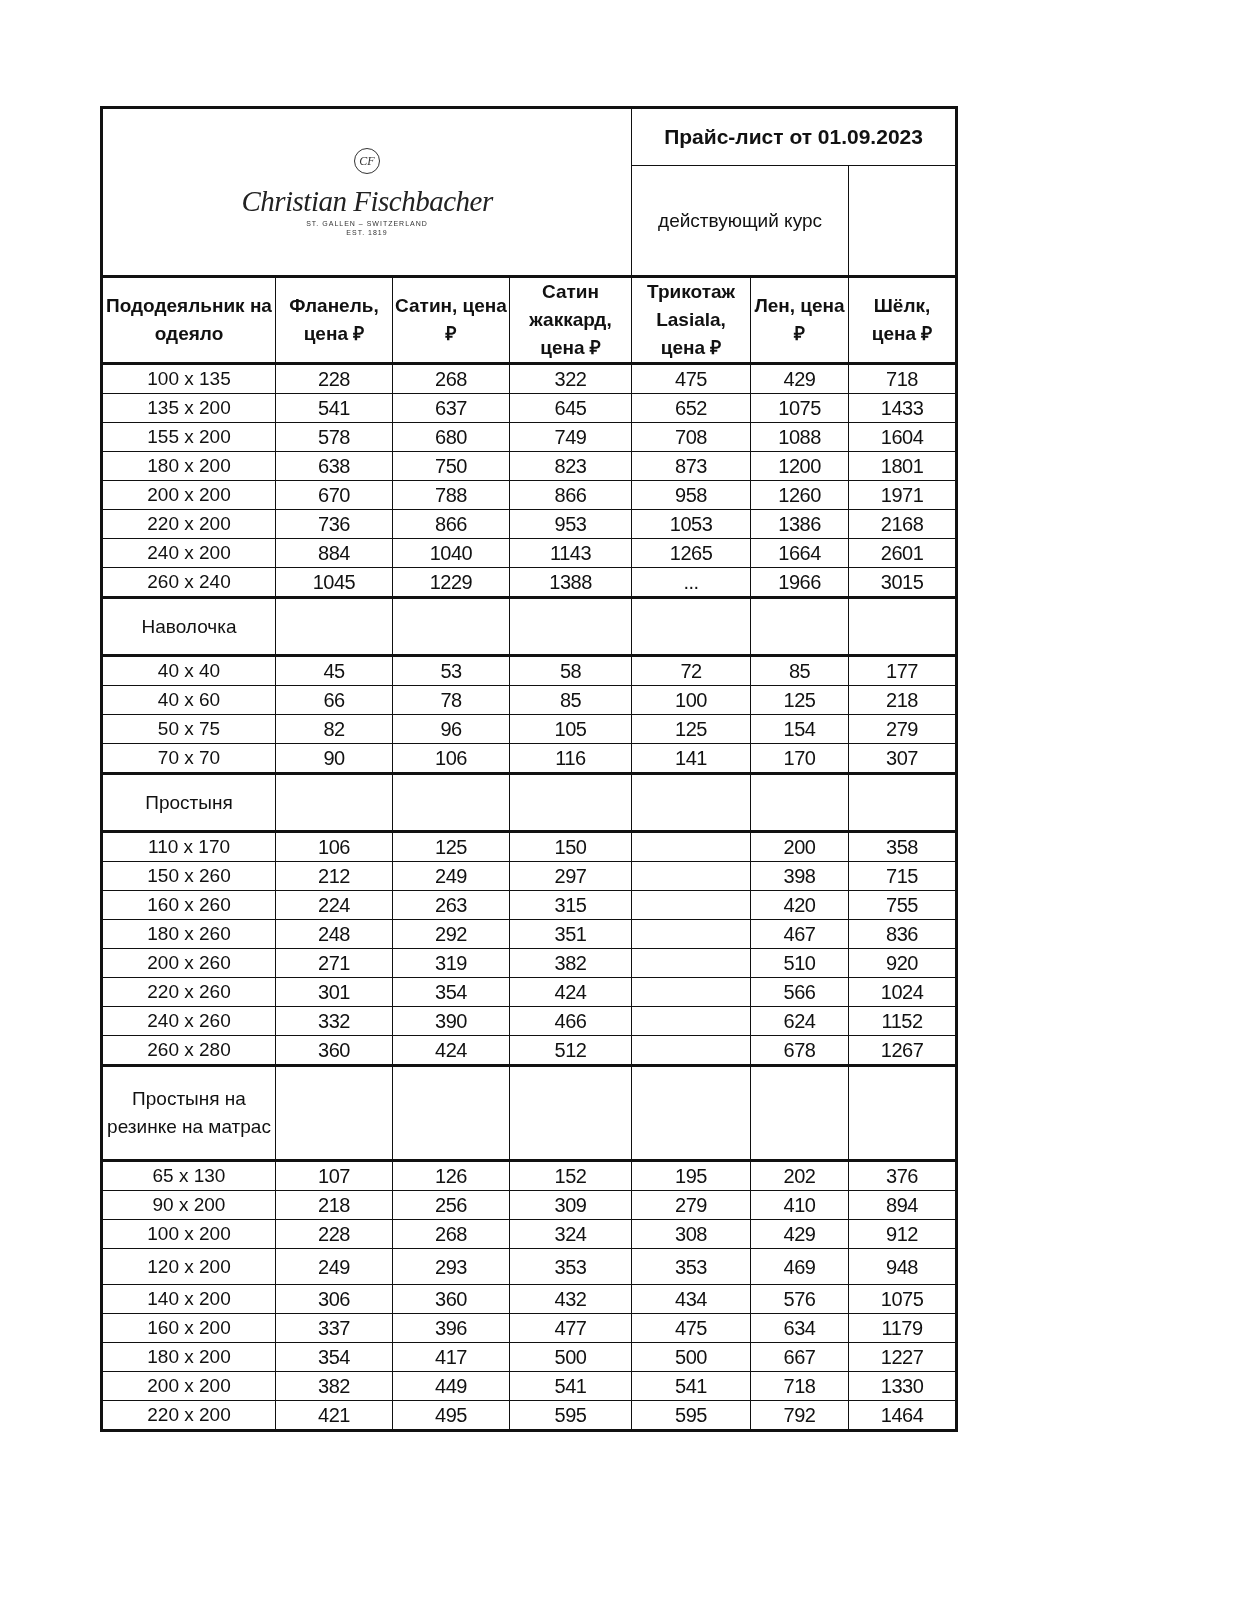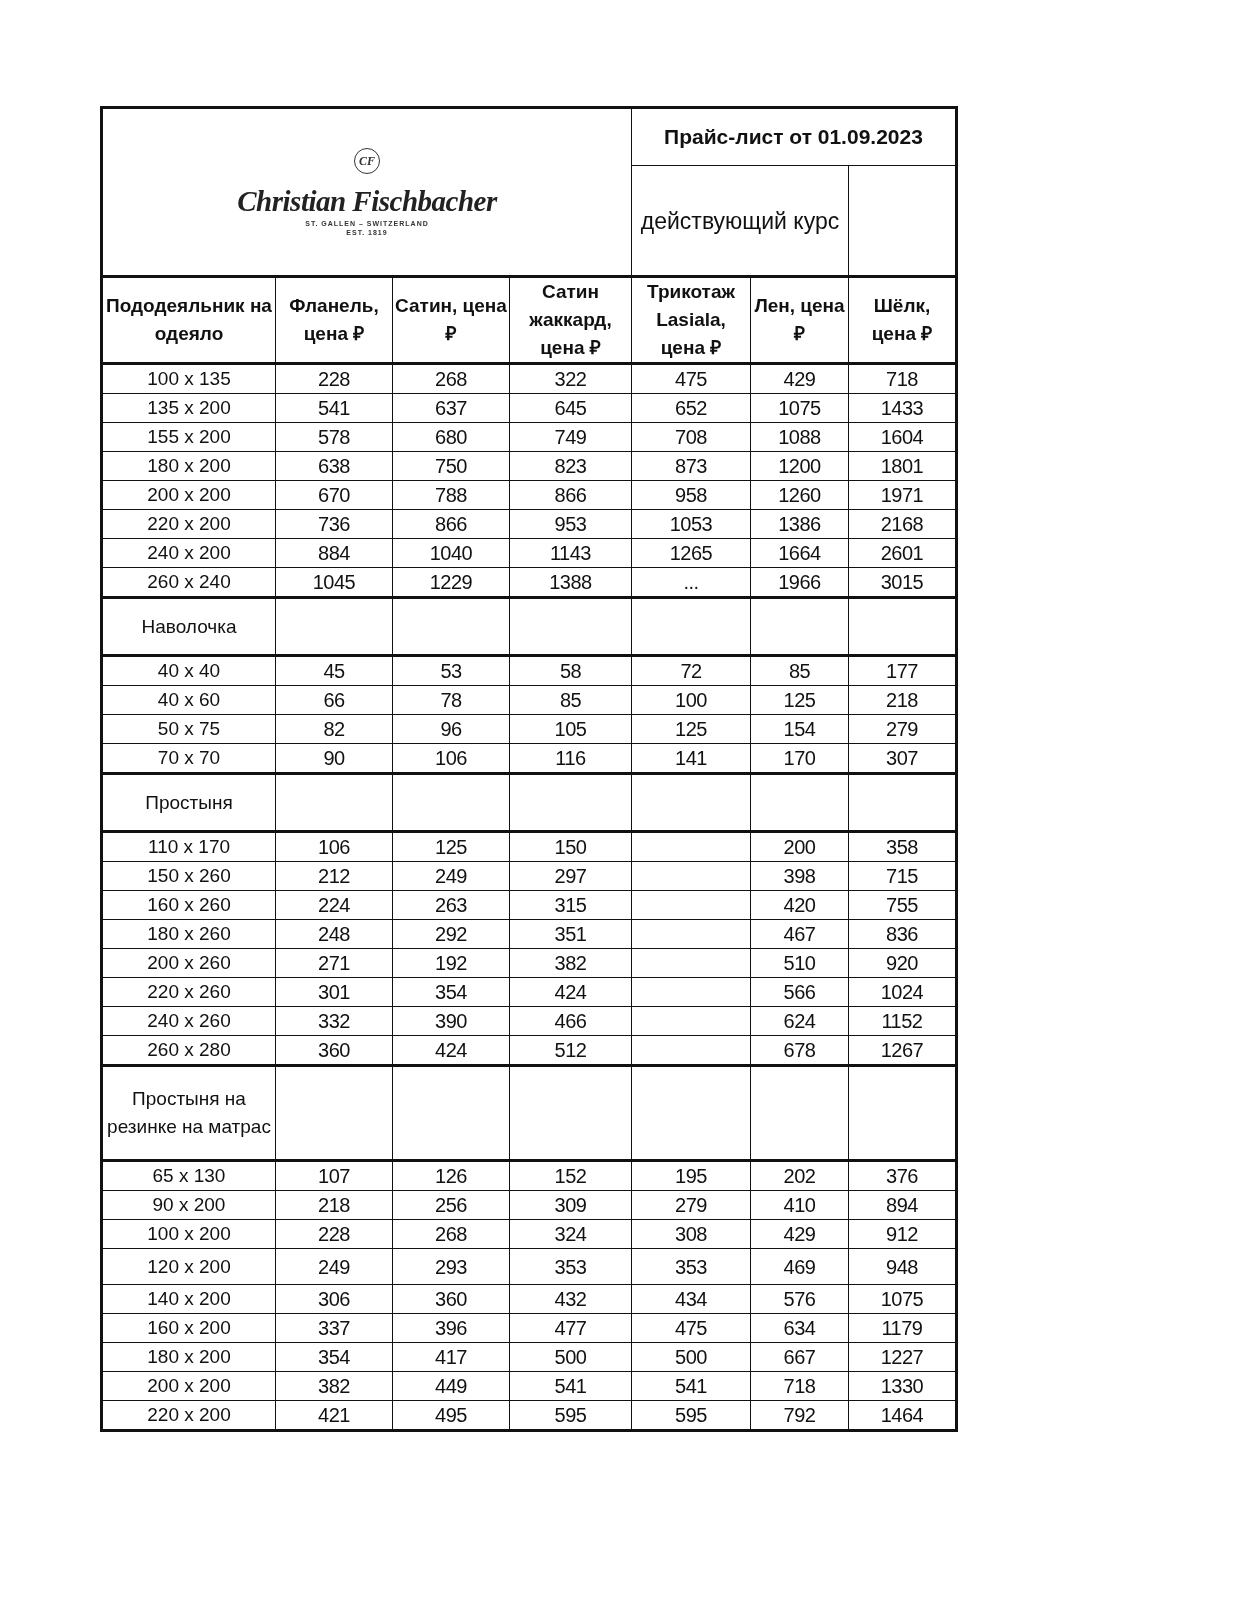--- a/index.html
+++ b/index.html
@@ -6,26 +6,26 @@
   body { width:1236px; height:1600px; position:relative; font-family:"Liberation Sans", sans-serif; color:#111; }
   .sheet { position:absolute; left:100px; top:106px; width:855px; }
   table { border-collapse:collapse; width:855px; table-layout:fixed; }
   td { border:1.5px solid #111; text-align:center; vertical-align:middle; padding:0; font-size:19px; line-height:28px; }
   .thick-top td { border-top:3px solid #111; }
   .lbl { font-weight:normal; }
   .hdr { font-weight:bold; font-size:19px; line-height:28px; }
   .num { font-family:"Liberation Sans Narrow","Liberation Sans", sans-serif; font-size:20px; letter-spacing:-0.5px; }
   .outer { border:3px solid #111; }
   .logo-cell { height:166px; }
-  .logo { display:flex; flex-direction:column; align-items:center; justify-content:flex-start;font-weight:bold; }
+  .logo { display:flex; flex-direction:column; align-items:center; justify-content:flex-start; }
   .mono { width:24px; height:24px; border:1.5px solid #333; border-radius:50%; font-family:"Liberation Serif", serif; font-style:italic; font-size:12px; line-height:24px; color:#333; text-align:center; }
   .brand { font-family:"Liberation Serif", serif; font-style:italic; font-size:29px; color:#222; letter-spacing:-0.5px; margin-top:13px; }
   .sub { font-size:7px; letter-spacing:1px; color:#333; line-height:9px; margin-top:4px; }
   .title { font-weight:bold; font-size:21px;text-align:center; }
-  .rate { font-size:23px; }
+  .rate { font-size:19px; }
 </style>
 </head>
 <body>
 
 <div class="sheet">
   <table class="outer">
     <colgroup>
       <col style="width:174px">
         <col style="width:117px">
         <col style="width:117px">
@@ -217,21 +217,21 @@
           <td class="num">248</td>
           <td class="num">292</td>
           <td class="num">351</td>
           <td class="num"></td>
           <td class="num">467</td>
           <td class="num">836</td>
         </tr>
         <tr style="height: 28.5px;">
           <td class="lbl">200 x 260</td>
           <td class="num">271</td>
-          <td class="num">192</td>
+          <td class="num">319</td>
           <td class="num">382</td>
           <td class="num"></td>
           <td class="num">510</td>
           <td class="num">920</td>
         </tr>
         <tr style="height: 28.5px;">
           <td class="lbl">220 x 260</td>
           <td class="num">301</td>
           <td class="num">354</td>
           <td class="num">424</td>

